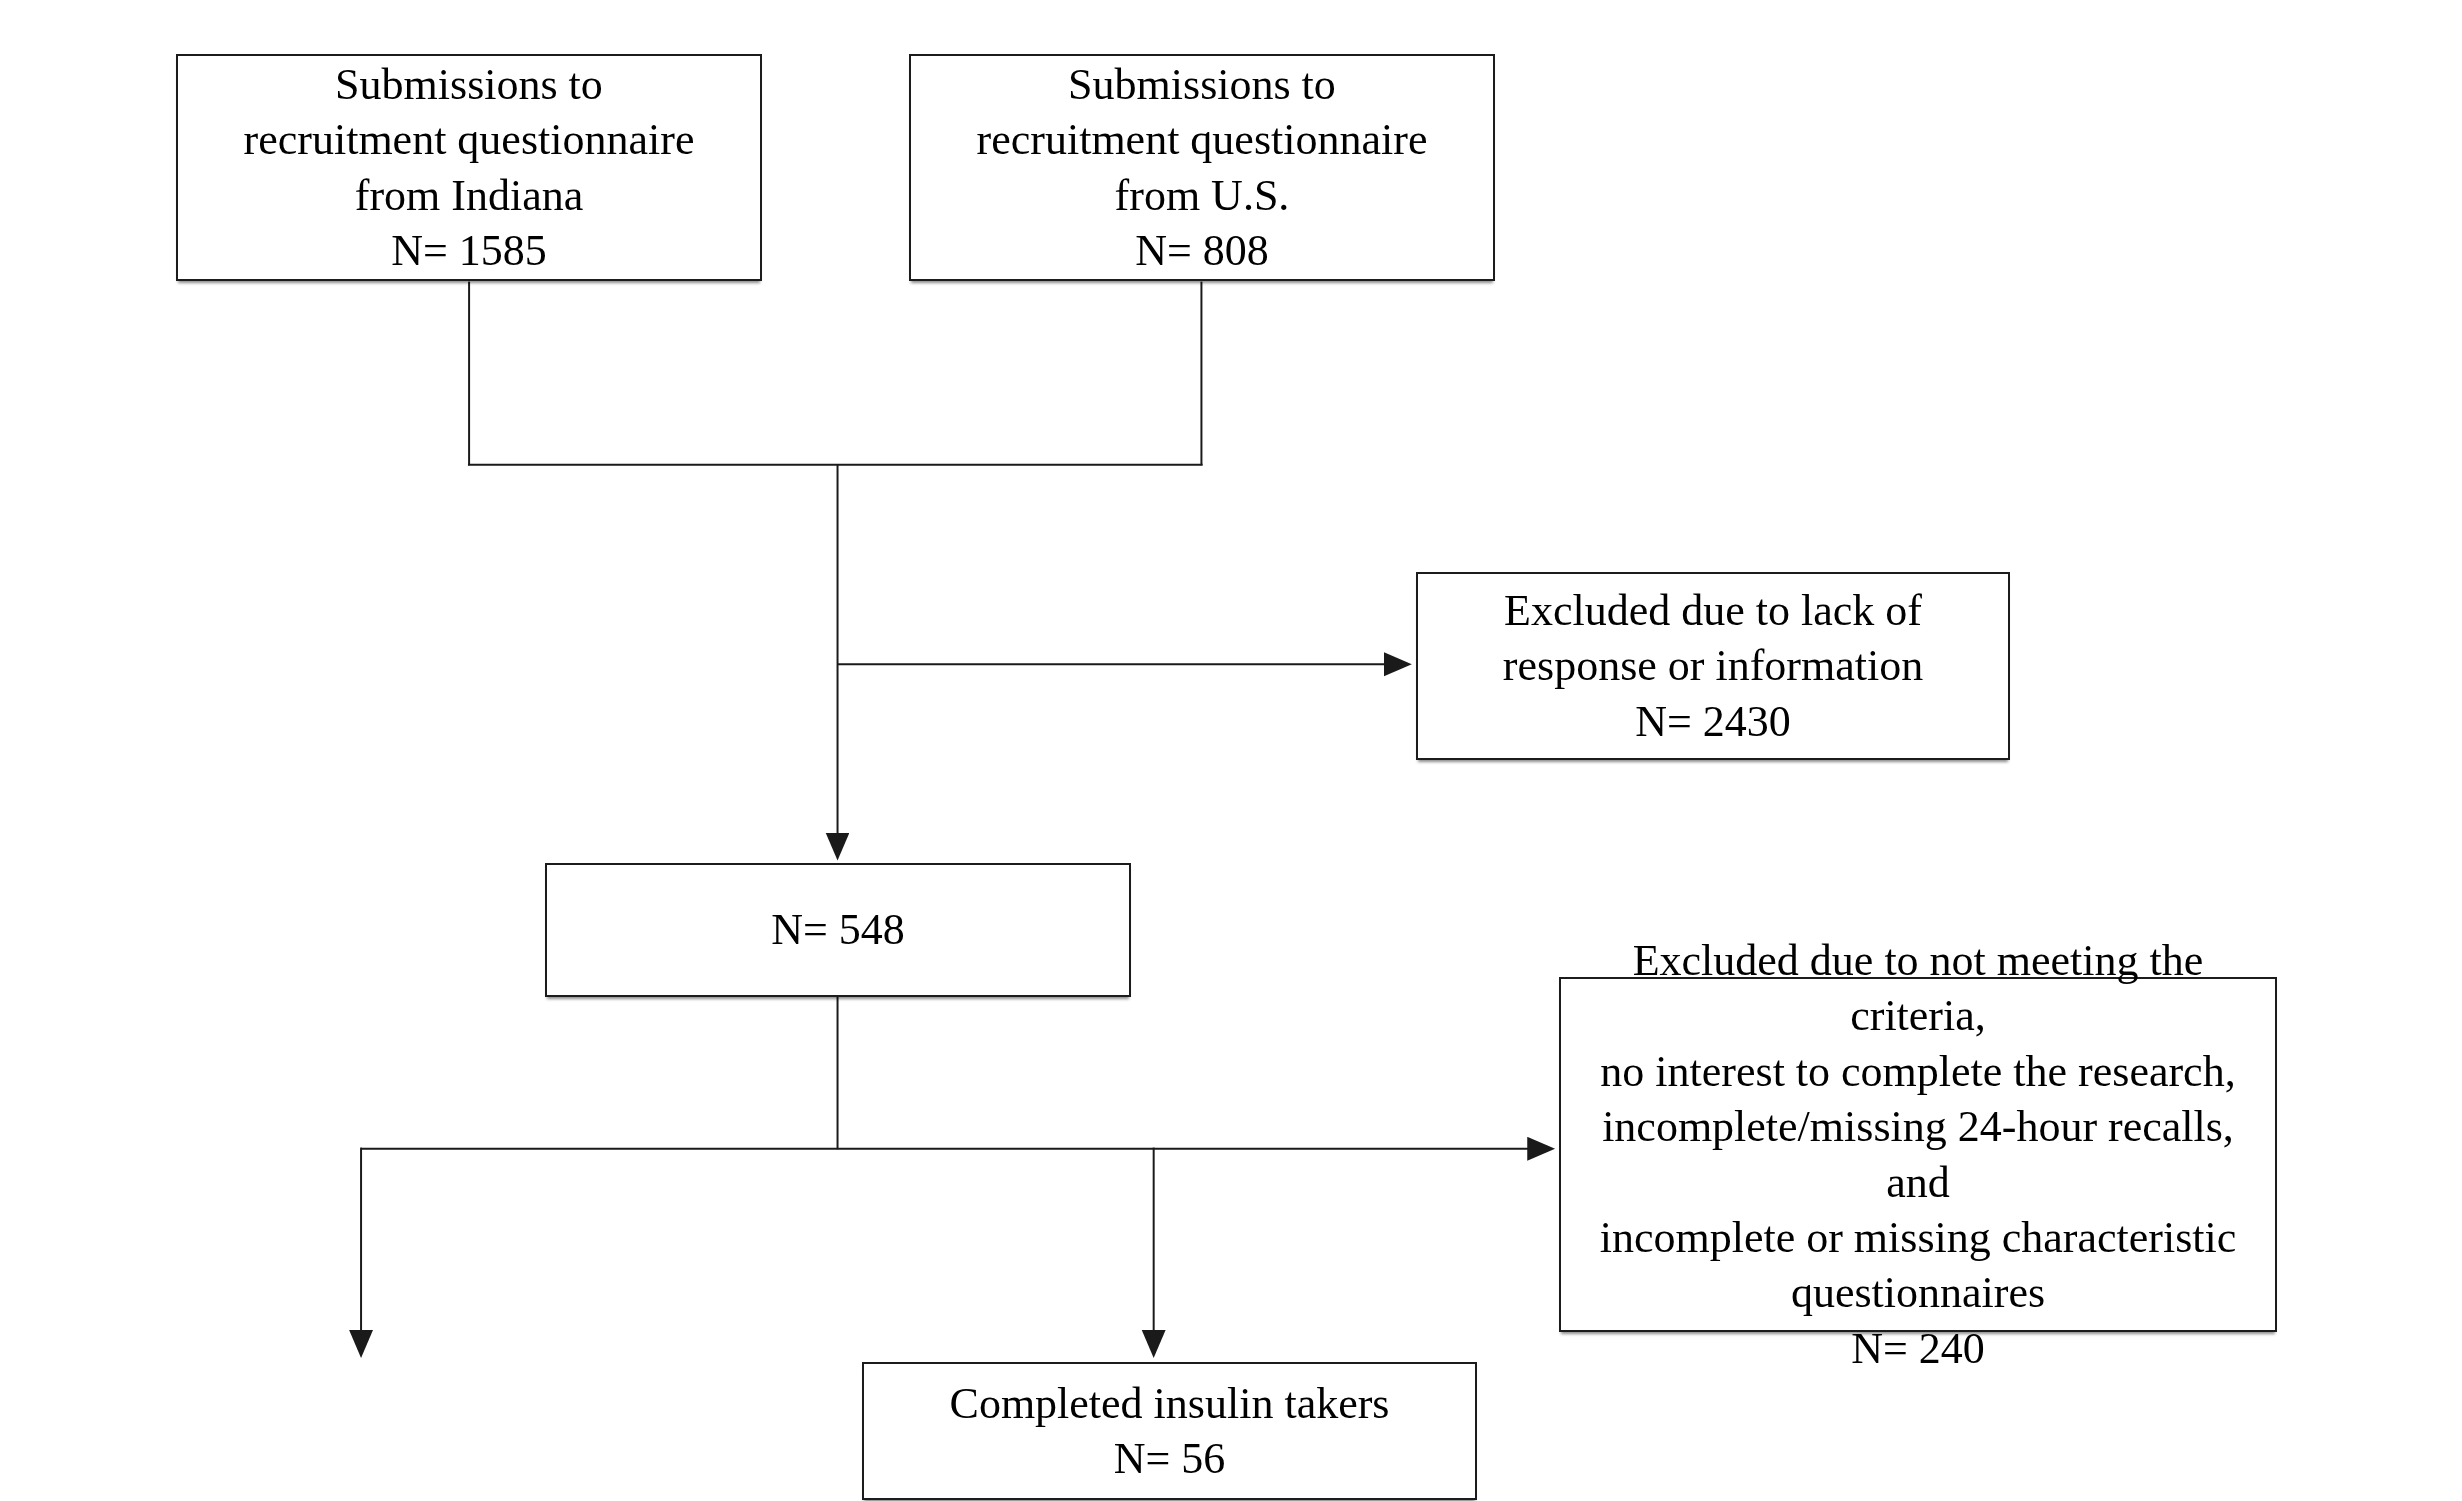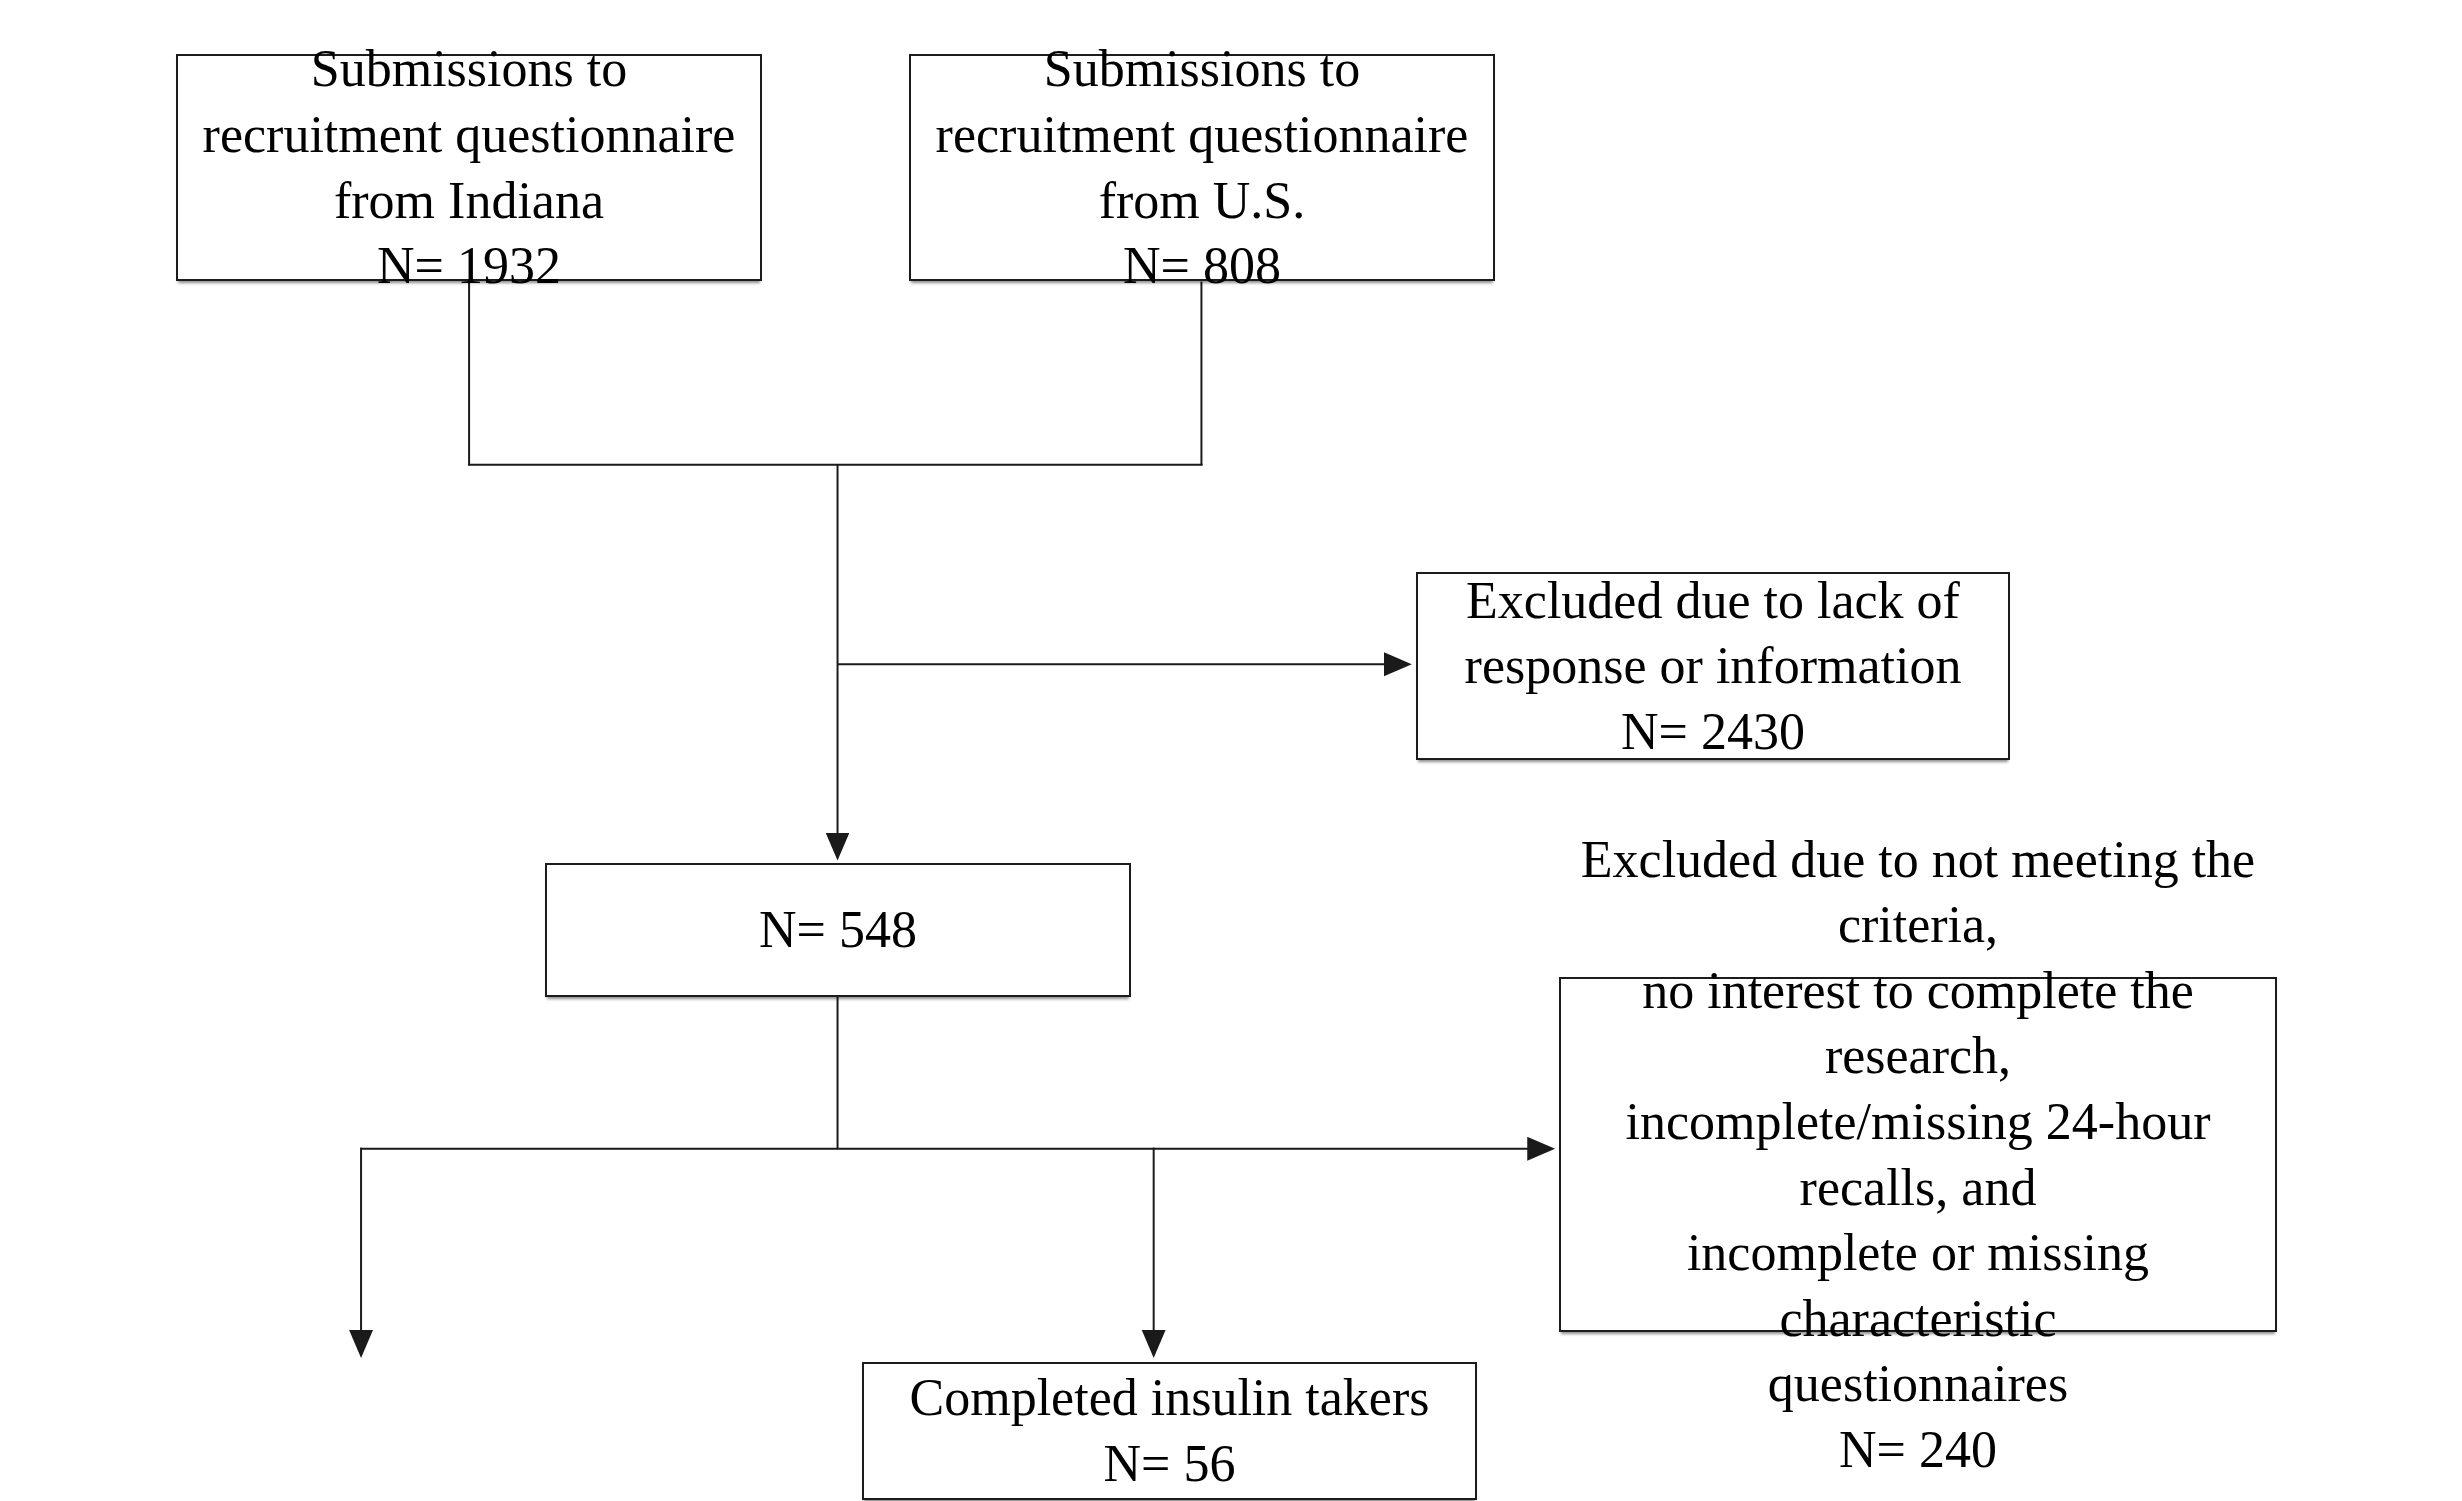--- a/index.html
+++ b/index.html
@@ -35,21 +35,21 @@
     display: flex;
     flex-direction: column;
     align-items: center;
     justify-content: center;
     text-align: center;
     padding: 3.4px 8px;
   }
   .box-label, .box-count {
     display: block;
     white-space: pre-line;
-    font-size: 52px;
+    font-size: 44px;
     line-height: 1.26;
     color: #000000;
   }
   
   #box-indiana   { left: 176px;  top: 54px;   width: 586px; height: 227px; }
   #box-us        { left: 909px; top: 54px;   width: 586px; height: 227px; }
   #box-excl1     { left: 1416px; top: 572px; width: 594px; height: 188px; }
   #box-consent   { left: 545px;  top: 863px; width: 586px; height: 134px; }
   #box-excl2     { left: 1559px; top: 977px; width: 718px; height: 355px; }
   #box-healthy   { left: 20.5px;   top: 1362px; width: 681px; height: 138px; }
@@ -75,21 +75,21 @@
     <line x1="1473" y1="1753" x2="1473" y2="2021"></line>
     <line x1="635" y1="2020" x2="2728" y2="2020" marker-end="url(#arrow)"></line>
     <line x1="635" y1="2018" x2="635" y2="2381" marker-end="url(#arrow)"></line>
     <line x1="2029" y1="2018" x2="2029" y2="2381" marker-end="url(#arrow)"></line>
   </svg>
 
   <div class="flow-box" id="box-indiana">
     <span class="box-label">Submissions to
 recruitment questionnaire
 from Indiana</span>
-    <span class="box-count">N= 1932</span>
+    <span class="box-count">N= 1585</span>
   </div>
 
   <div class="flow-box" id="box-us">
     <span class="box-label">Submissions to
 recruitment questionnaire
 from U.S.</span>
     <span class="box-count">N= 808</span>
   </div>
 
   <div class="flow-box" id="box-excl1">

